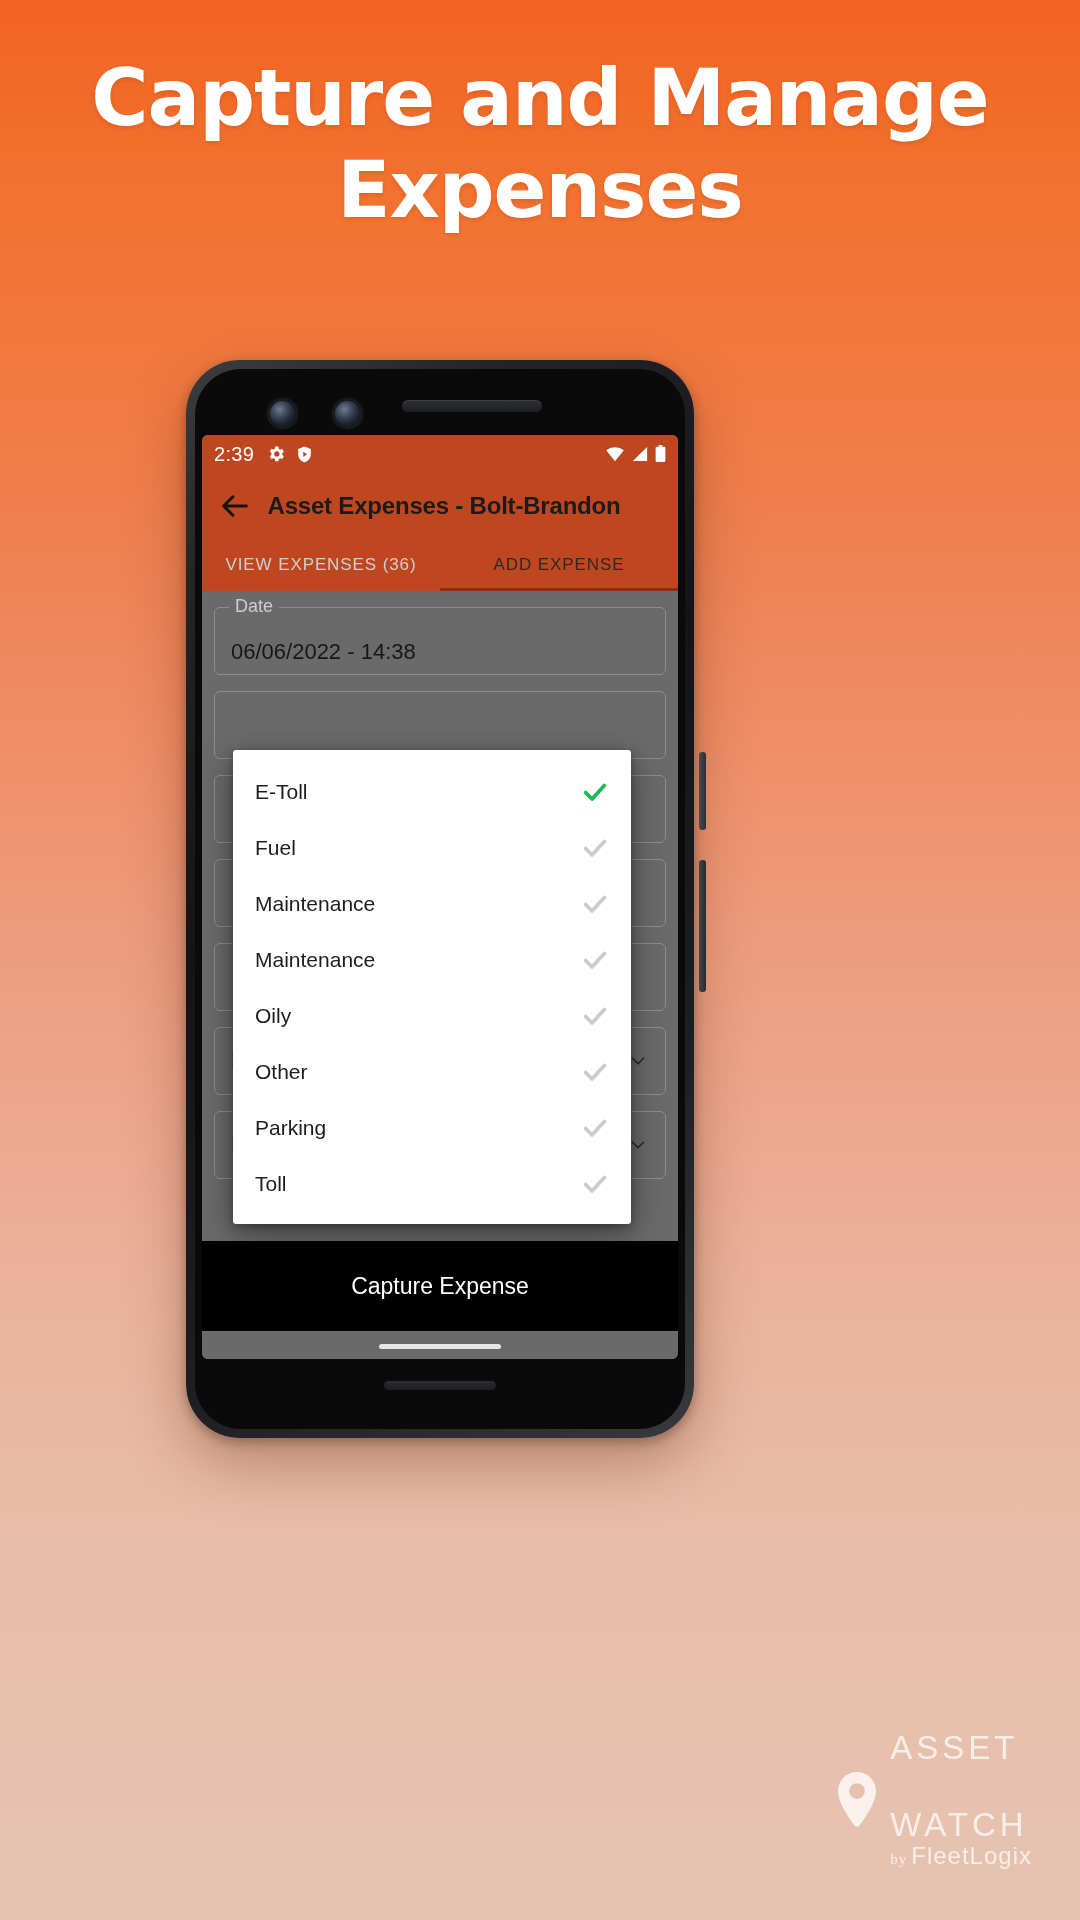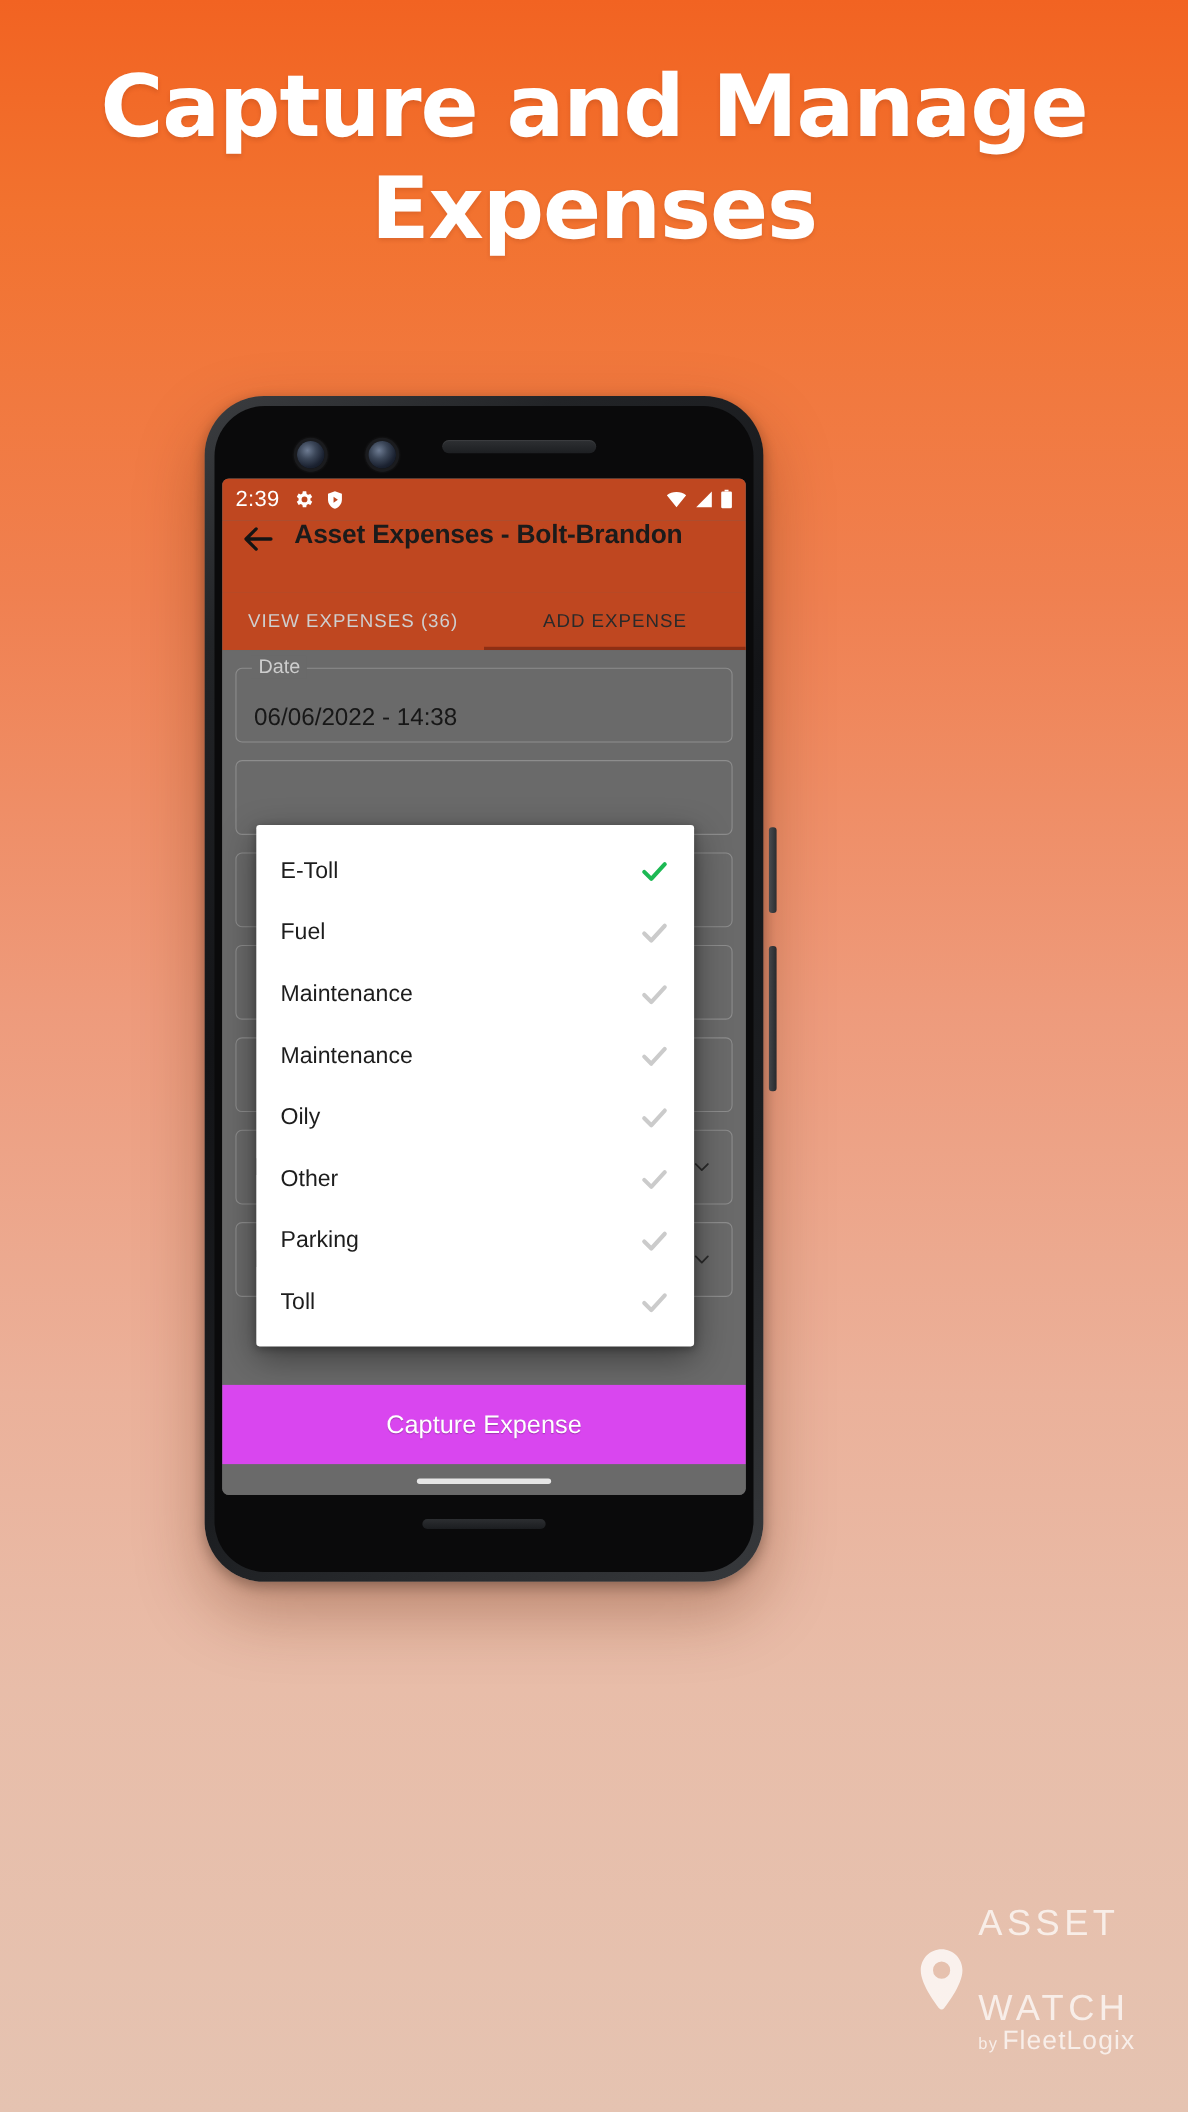--- a/index.html
+++ b/index.html
@@ -96,21 +96,21 @@
   }
   .sb-time { font-size:20px; font-weight:500; letter-spacing:.3px; }
   .sb-icons-left { display:flex; align-items:center; gap:9px; margin-left:12px; }
   .sb-spacer { flex:1; }
   .sb-icons-right { display:flex; align-items:center; gap:6px; }
 
   
   .appbar {
     height:66px;
     background:#BF4720;
-    display:flex; 
+    display:flex; align-items:center;
     padding:0 16px;
   }
   .back-arrow { width:34px; height:34px; flex:0 0 34px; }
   .appbar-title {
     flex:1; text-align:center;
     font-size:24px; font-weight:700;
     color:#1b1b1b;
     margin-right:26px;
     letter-spacing:-.2px;
   }
@@ -184,22 +184,22 @@
     font-size:21px;
     color:#1d1d1d;
   }
   .dd-label { flex:1; }
   .dd-check { width:28px; height:28px; flex:0 0 28px; }
 
   
   .capture-btn {
     position:absolute; left:0; bottom:28px;
     width:100%;
-    height:72px;
-    background:#d946ef;
+    height:90px;
+    background:#000000;
     display:flex; align-items:center; justify-content:center;
     color:#ffffff;
     font-size:23px;
     z-index:30;
     text-shadow:0 1px 1px rgba(0,0,0,.25);
   }
   
   .nav-pill {
     position:absolute; left:50%; bottom:10px;
     transform:translateX(-50%);
@@ -222,21 +222,21 @@
     right:48px; bottom:52px;
     display:flex; align-items:center;
     color:rgba(255,255,255,.72);
     gap:10px;
   }
   .wm-pin { width:46px; height:58px; flex:0 0 46px; }
   .wm-text { line-height:1.0; }
   .wm-l1 { font-size:33px; letter-spacing:4px; font-weight:400; }
   .wm-l2 { font-size:33px; letter-spacing:4px; font-weight:400;margin-top:44px; }
   .wm-l3 { font-size:24px; letter-spacing:1px; margin-top:3px; }
-  .wm-l3 .by { font-size:15px; letter-spacing:1px; margin-right:4px; }
+  .wm-l3 .by { font-size:15px; letter-spacing:1px; margin-right:4px;font-family:Liberation Serif, serif; }
 </style>
 </head>
 <body>
 
 <div class="headline">
   <span class="l1">Capture and Manage</span>
   <span class="l2">Expenses</span>
 </div>
 
 <div class="phone">

